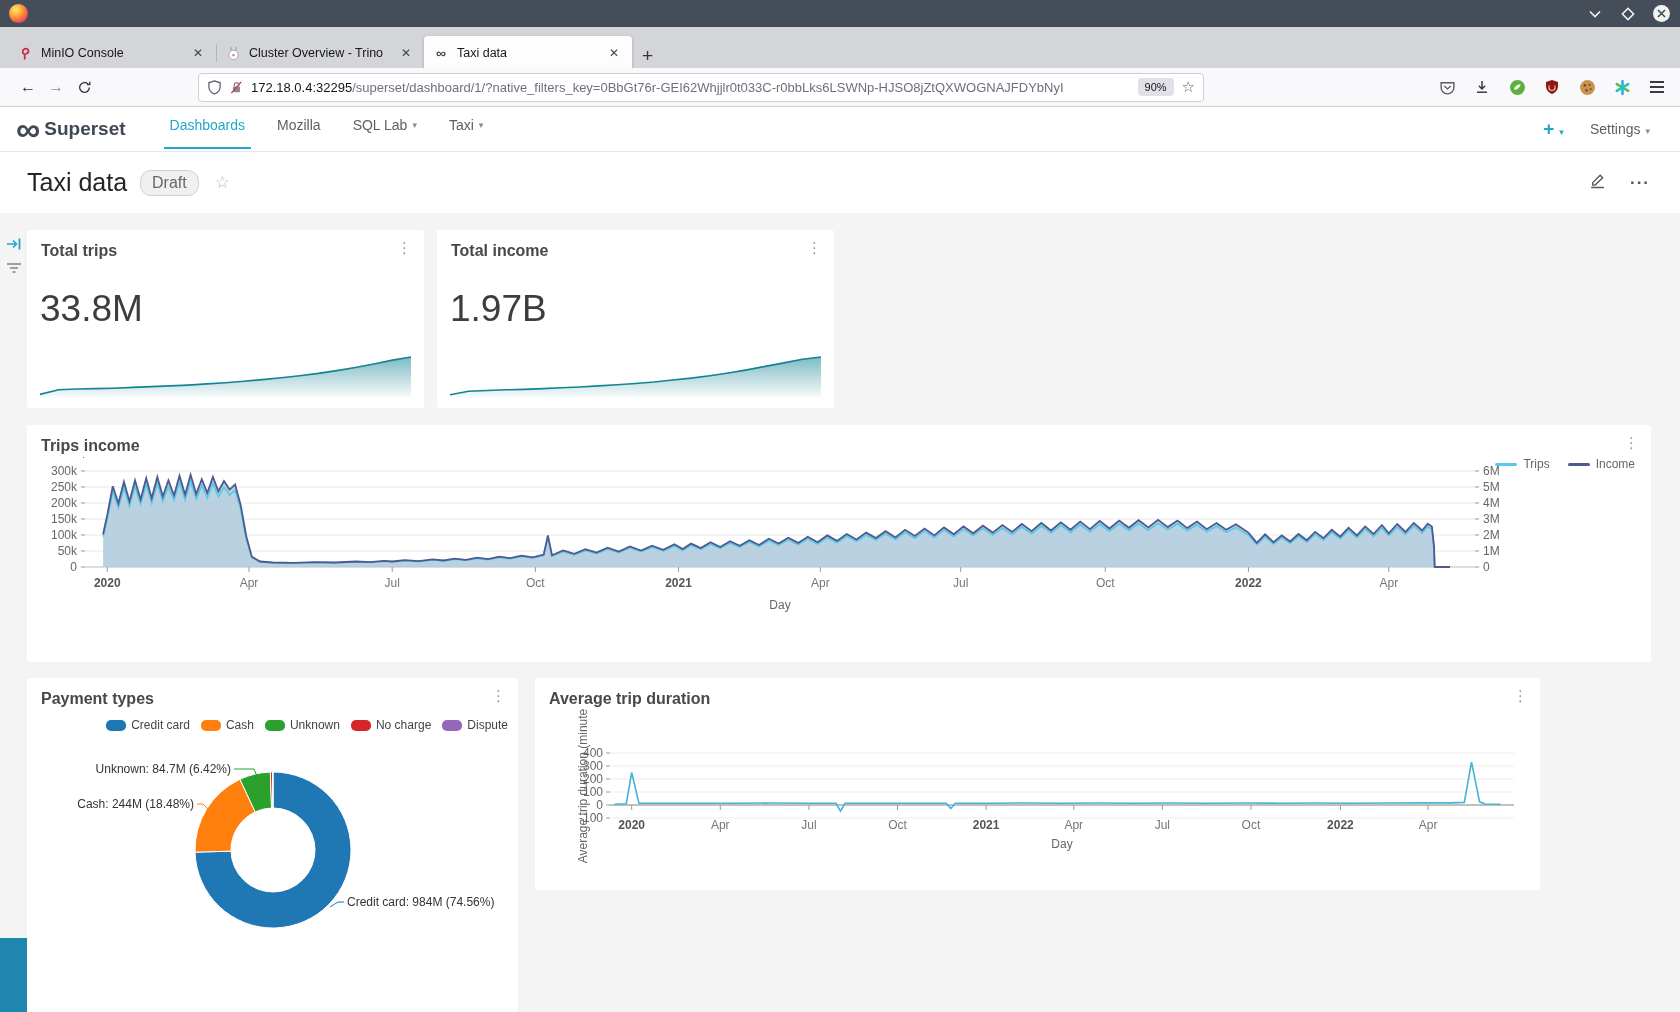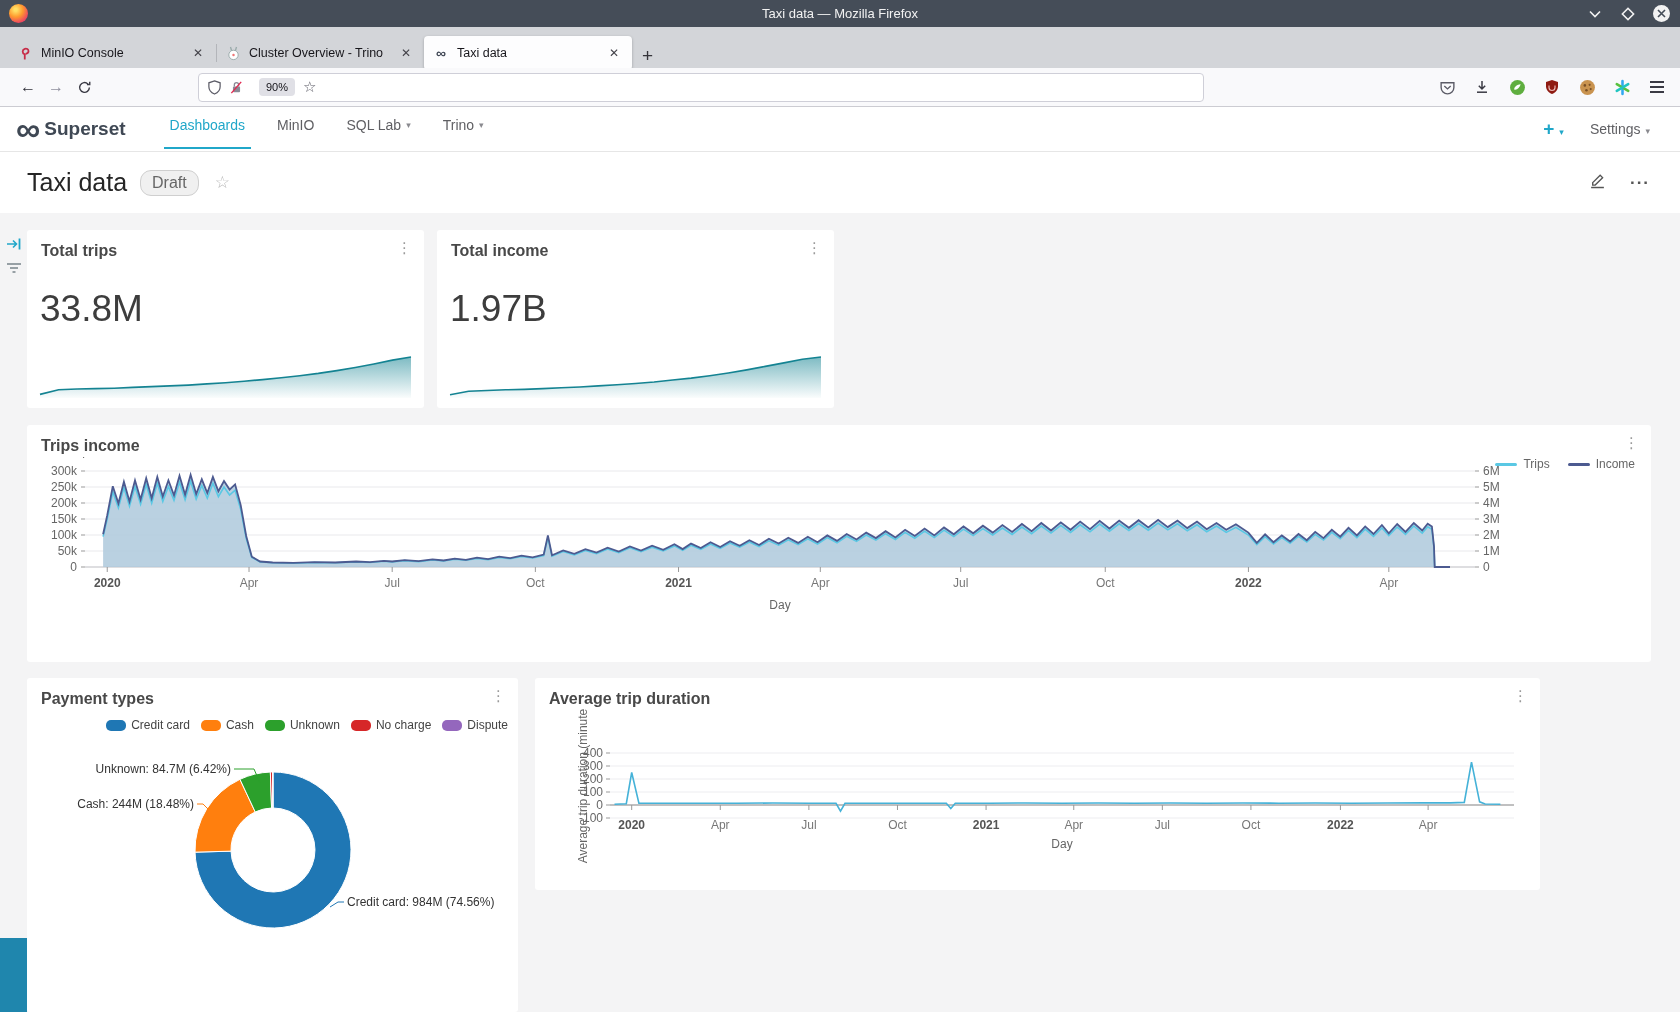--- a/index.html
+++ b/index.html
@@ -95,21 +95,20 @@
   #gi-filter { left:5px; top:46px; }
   .filter-strip { position:absolute; left:0; top:725px; width:27px; height:74px; background:#1f86ad; }
 
   svg text { font-family:"Liberation Sans","DejaVu Sans",sans-serif; }
 </style>
 </head>
 <body>
 
 <div class="titlebar">
   <div class="ff-logo"></div>
-  <div class="win-title">Taxi data — Mozilla Firefox</div>
   <div class="win-controls">
     <div class="wc">
       <svg width="12" height="8" viewBox="0 0 12 8">
           <path d="M1 1.5l5 5 5-5" fill="none" stroke="#f2f2f2" stroke-width="1.6"></path>
         </svg>
     </div>
     <div class="wc">
       <svg width="14" height="14" viewBox="0 0 14 14">
           <rect x="3" y="3" width="8" height="8" fill="none" stroke="#f2f2f2" stroke-width="1.5" transform="rotate(45 7 7)"></rect>
         </svg>
@@ -170,20 +169,21 @@
           <path d="M8 1l6 2v4.2c0 3.8-2.6 6.3-6 7.8-3.4-1.5-6-4-6-7.8V3z" fill="none" stroke="#5b5b66" stroke-width="1.3"></path>
         </svg>
     </span>
     <span class="uicon">
       <svg width="15" height="15" viewBox="0 0 16 16">
           <rect x="4.2" y="7" width="7.6" height="6" rx="1" fill="#8a8a96"></rect>
           <path d="M5.7 7V5a2.3 2.3 0 0 1 4.6 0v2" fill="none" stroke="#8a8a96" stroke-width="1.4"></path>
           <line x1="2.5" y1="14" x2="13" y2="2" stroke="#e22850" stroke-width="1.5"></line>
         </svg>
     </span>
+    <span class="url-text"><span class="url-host">172.18.0.4:32295</span><span class="url-path">/superset/dashboard/1/?native_filters_key=0BbGt76r-GEI62Whjjlr0t033C-r0bbLks6LSWNp-HJSO8jZtQXWOGNAJFDYbNyI</span></span>
     <span class="zoom-badge">90%</span>
     <span class="star-btn">☆</span>
   </div>
   <div class="ext-icons">
     <span class="xi">
       <svg width="17" height="17" viewBox="0 0 16 16">
           <path d="M2 3.5h12V8A6 6 0 0 1 2 8z" fill="none" stroke="#5b5b66" stroke-width="1.3"></path>
           <path d="M5 6.5l3 2.8 3-2.8" fill="none" stroke="#5b5b66" stroke-width="1.3"></path>
         </svg>
     </span>
@@ -234,28 +234,28 @@
 <div class="snav">
   <div class="brand">
     <span class="logo">∞</span>
     <span class="bname">Superset</span>
   </div>
   <div class="snav-items" id="snav-items">
       <div class="snav-item active">
         <span>Dashboards</span>
       </div>
       <div class="snav-item">
-        <span>MinIO</span>
+        <span>Mozilla</span>
       </div>
       <div class="snav-item">
         <span>SQL Lab</span>
         <span class="caret">▾</span>
       </div>
       <div class="snav-item">
-        <span>Trino</span>
+        <span>Taxi</span>
         <span class="caret">▾</span>
       </div>
     </div>
   <div class="snav-right">
     <span class="plus-btn"><span>+</span><span class="caret">▾</span></span>
     <span class="settings-btn"><span>Settings</span><span class="caret">▾</span></span>
   </div>
 </div>
 
 <div class="dhead">

